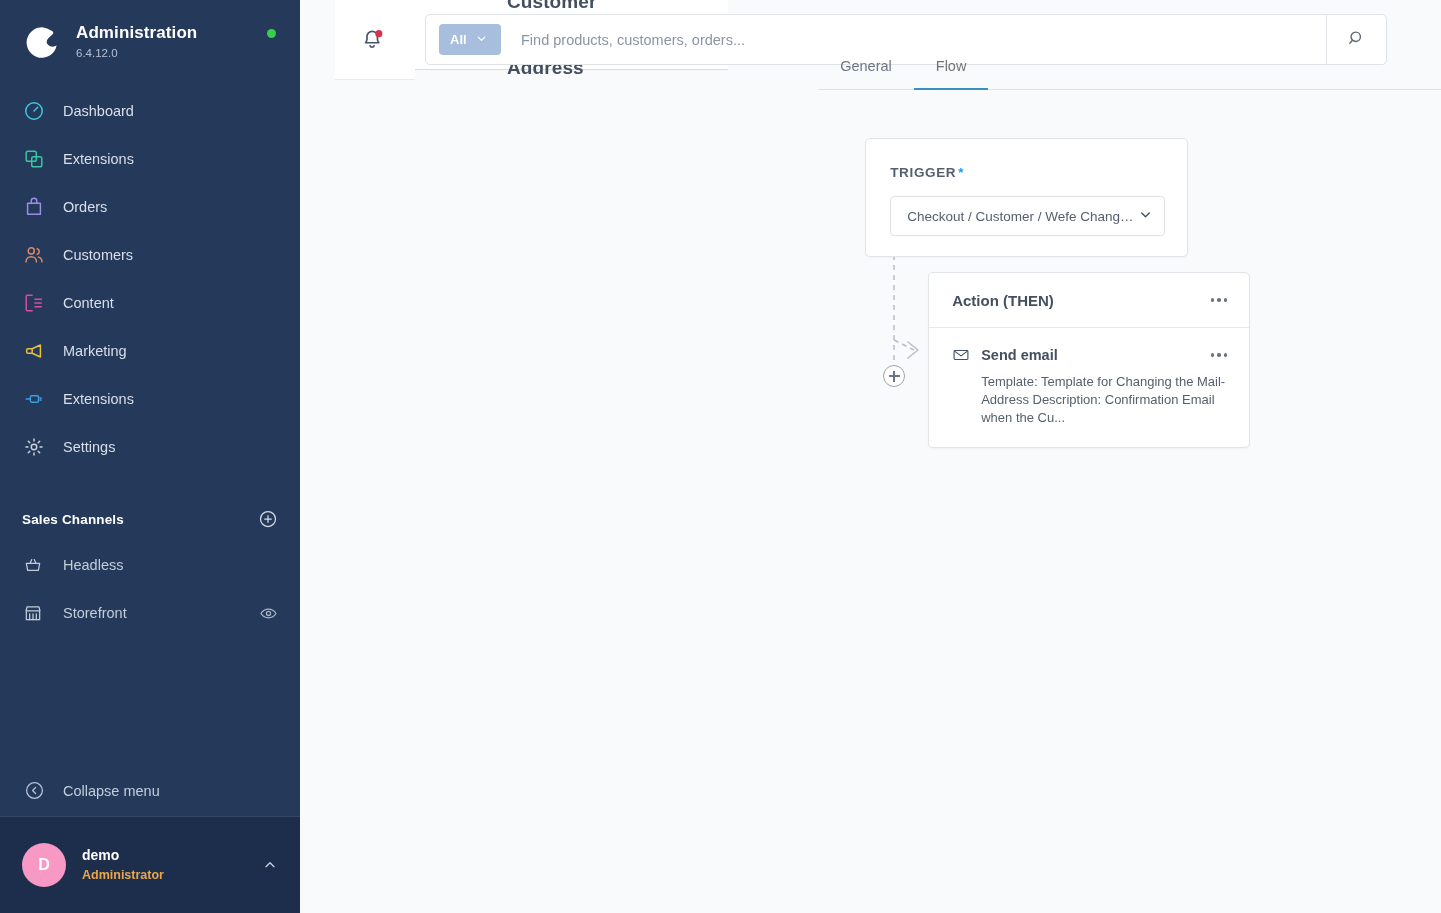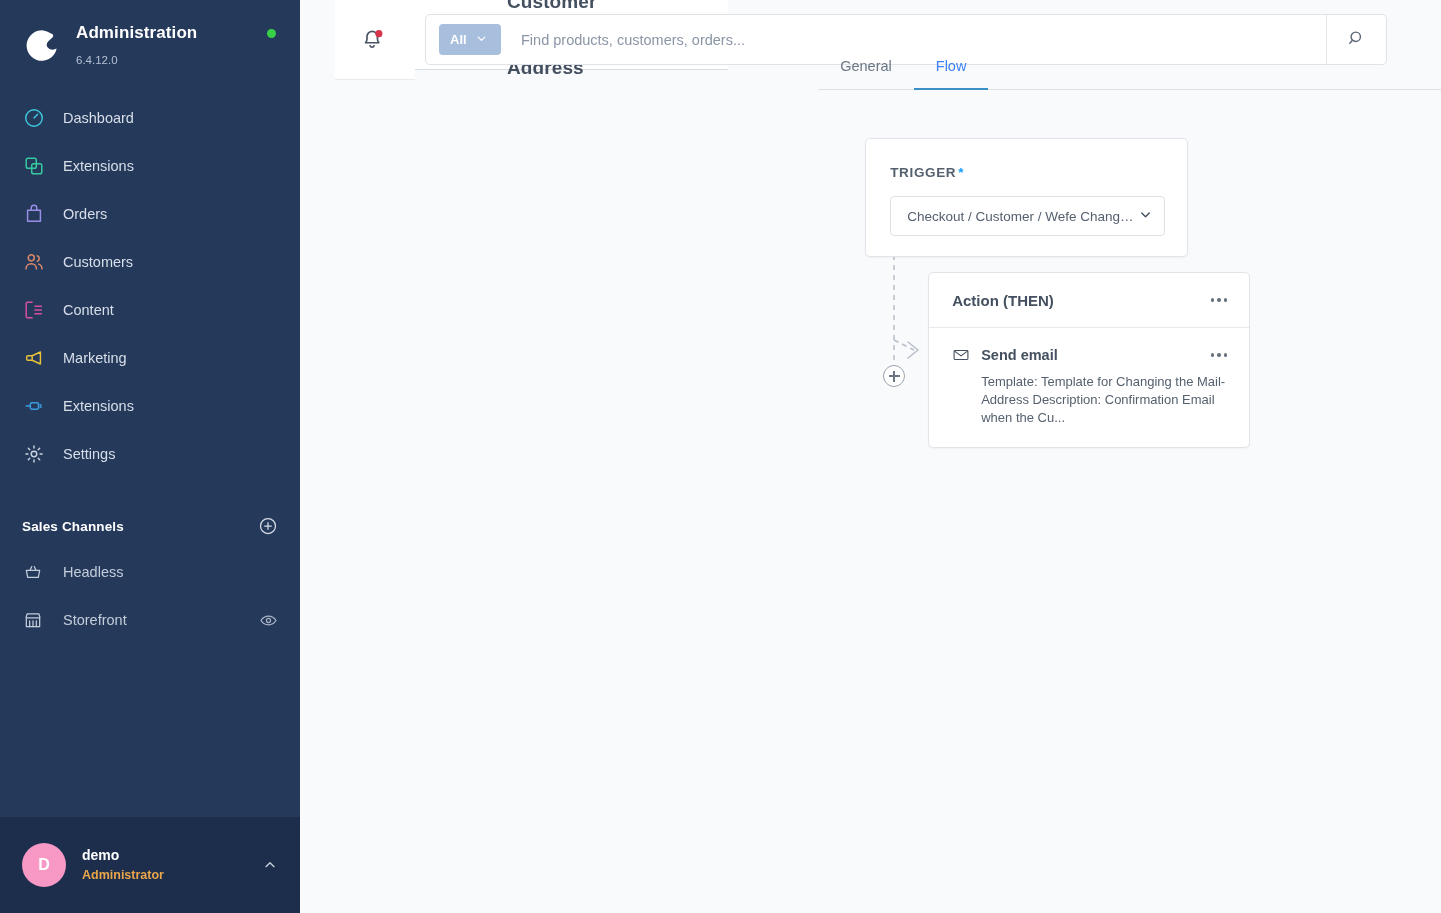--- a/index.html
+++ b/index.html
@@ -20,21 +20,21 @@
     position: relative;
   }
   .sb-header {
     display: flex; align-items: center;
     padding: 22px 20px 0 22px;
     position: relative;
   }
   .sb-logo { width: 38px; height: 38px; flex: 0 0 38px; margin-right: 16px; }
   .sb-brand { display: flex; flex-direction: column; justify-content: center; }
   .sb-title { color: #ffffff; font-size: 17px; font-weight: bold; line-height: 21px; letter-spacing: .1px; }
-  .sb-version { color: #b4c0d4; font-size: 11.5px; line-height: 16px; margin-top: 9px; }
+  .sb-version { color: #b4c0d4; font-size: 11.5px; line-height: 16px; margin-top: 2px; }
   .sb-status-dot {
     width: 9px; height: 9px; border-radius: 50%;
     background: #37d046; position: absolute; right: 24px; top: 29px;
   }
 
   .sb-nav { margin-top: 26px; }
   .sb-item {
     display: flex; align-items: center;
     height: 48px; padding: 0 22px;
     cursor: pointer;
@@ -144,21 +144,21 @@
   .content { flex: 1; overflow: hidden; position: relative; }
   .content-inner { width: 960px; margin-left: 90px; padding-top: 44px; position: relative; }
 
   .tabs { display: flex; border-bottom: 1px solid #dfe3e8; height: 46px; }
   .tab {
     padding: 0 22px; height: 46px;
     display: flex; align-items: center;
     font-size: 14.5px; color: #6b7684; cursor: pointer;
     border-bottom: 2px solid transparent; margin-bottom: -1px;
   }
-  .tab.active { color: #3b82f6; border-bottom-color: #3a8fc4; }
+  .tab.active { color: #737373; border-bottom-color: #3a8fc4; }
 
   
   .canvas { position: relative; height: 600px; }
 
   .card {
     position: absolute; background: #ffffff;
     border: 1px solid #e1e5ea; border-radius: 5px;
     box-shadow: 0 1px 2px rgba(30,40,60,.045);
   }
   .trigger-card { left: 47px; top: 48px; width: 323px; }
@@ -354,20 +354,29 @@
       <span class="sb-ch-eye">
         <svg viewBox="0 0 24 24" width="19" height="19" fill="none" stroke="#c3cdda" stroke-width="1.5">
           <path d="M2.5 12S6 6.5 12 6.5 21.5 12 21.5 12 18 17.5 12 17.5 2.5 12 2.5 12z"></path>
             <circle cx="12" cy="12" r="2.6"></circle>
         </svg>
       </span>
     </div>
 
     <div class="sb-spacer"></div>
 
+    <div class="sb-collapse">
+      <span class="sb-ico">
+        <svg viewBox="0 0 24 24" width="21" height="21" fill="none" stroke="#b4c0d4" stroke-width="1.5">
+          <circle cx="12" cy="12" r="9"></circle>
+            <path d="M13.2 8.6L9.8 12l3.4 3.4" stroke-linecap="round" stroke-linejoin="round"></path>
+        </svg>
+      </span>
+      <span class="sb-collapse-label">Collapse menu</span>
+    </div>
 
     <div class="sb-user">
       <span class="sb-avatar">D</span>
       <span class="sb-user-meta">
         <span class="sb-user-name">demo</span>
         <span class="sb-user-role">Administrator</span>
       </span>
       <span class="sb-user-caret">
         <svg viewBox="0 0 24 24" width="16" height="16" fill="none" stroke="#dbe2ec" stroke-width="2">
           <path d="M6 14.5l6-6 6 6" stroke-linecap="round" stroke-linejoin="round"></path>

